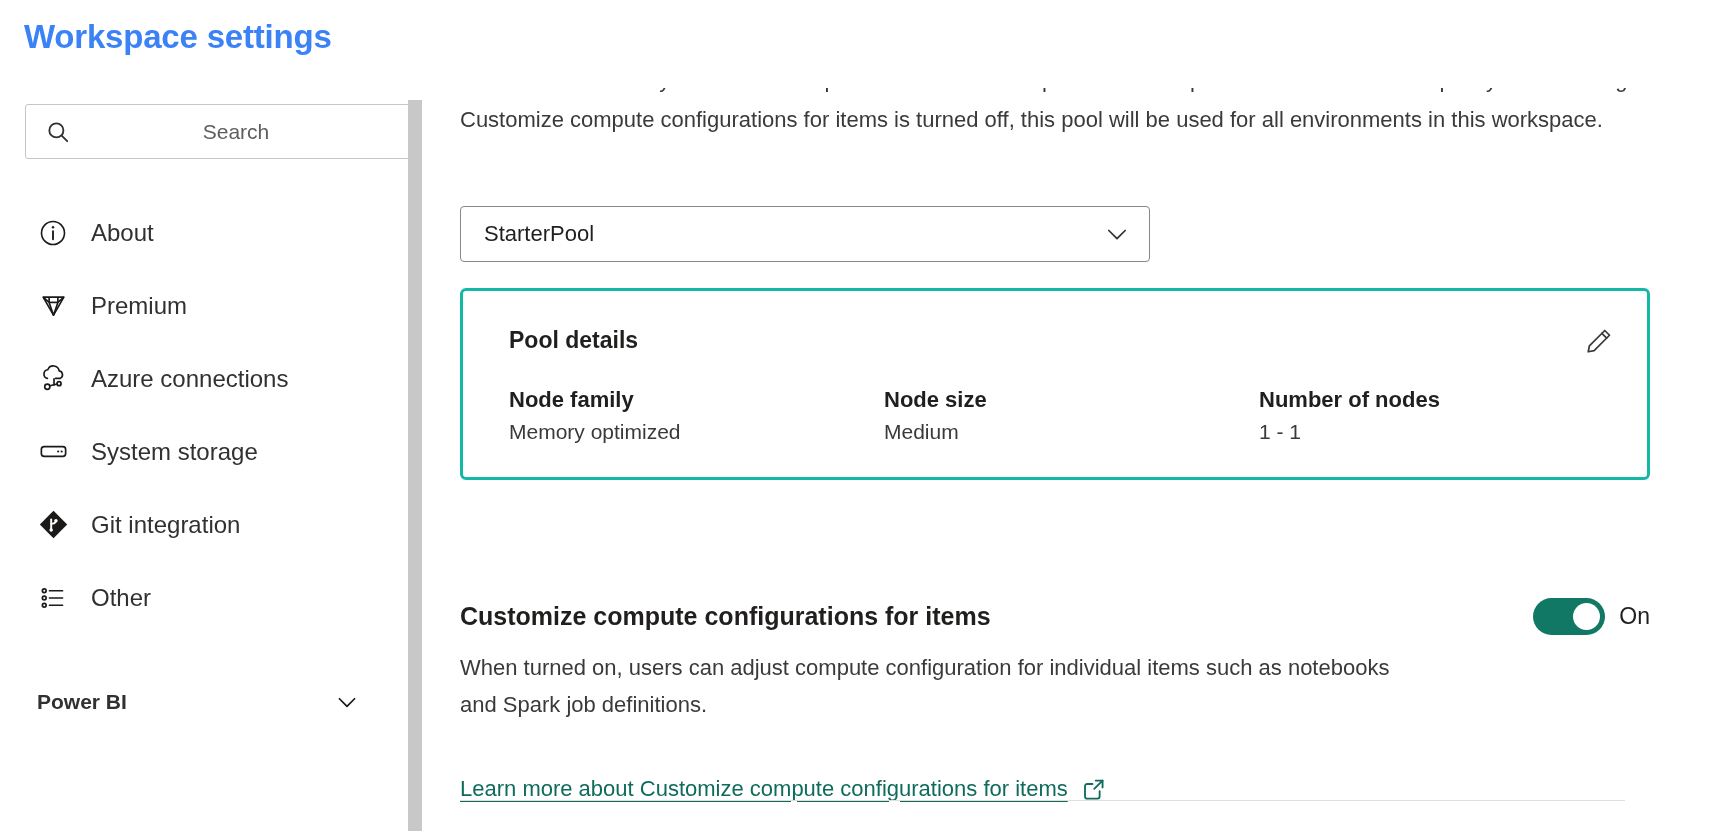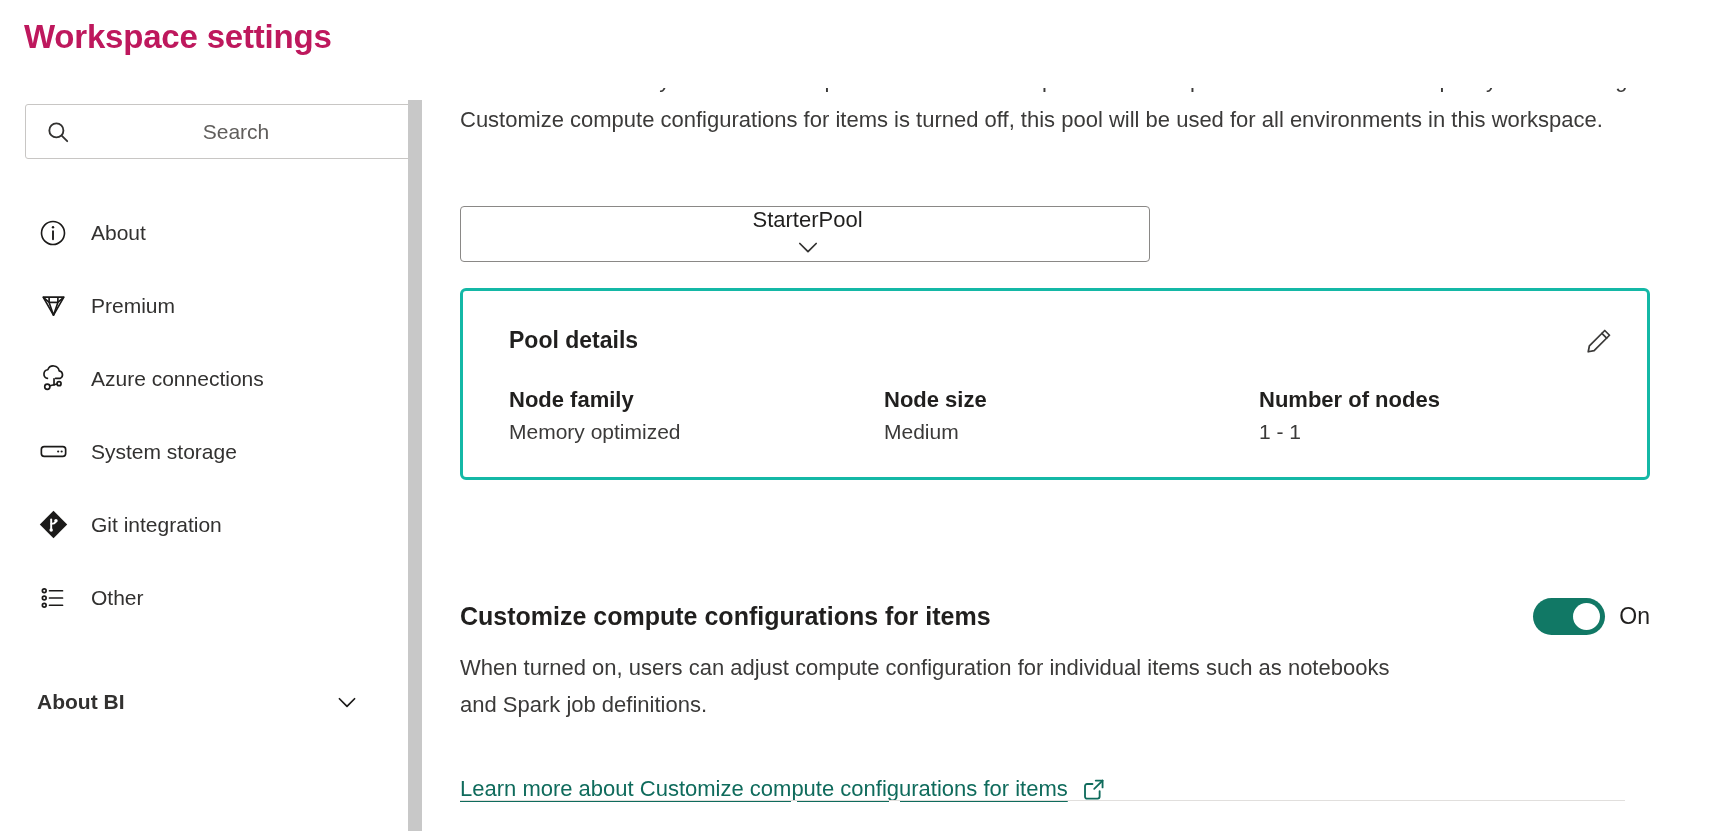--- a/index.html
+++ b/index.html
@@ -17,21 +17,21 @@
     background: #ffffff;
   }
 
   
   #page-title {
     position: absolute;
     left: 24px;
     top: 18px;
     font-size: 33px;
     font-weight: bold;
-    color: #be185d;
+    color: #3b82f6;
     letter-spacing: -0.2px;
     white-space: nowrap;
   }
 
   
   #left-pane {
     position: absolute;
     left: 0;
     top: 96px;
     width: 408px;
@@ -88,21 +88,21 @@
   }
   .nav-icon {
     width: 32px; height: 32px;
     flex: 0 0 32px;
     margin-right: 22px;
     display: flex;
     align-items: center;
     justify-content: center;
   }
   .nav-label {
-    font-size: 21px;
+    font-size: 24px;
     color: #323130;
     white-space: nowrap;
   }
 
   
   #group-powerbi {
     position: absolute;
     left: 0;
     top: 572px;
     width: 408px;
@@ -161,21 +161,20 @@
     top: 118px;
     width: 690px;
     height: 56px;
     border: 1px solid #8a8886;
     border-radius: 4px;
     background: #ffffff;
     display: flex;
     align-items: center;
     padding: 0 18px 0 23px;
     cursor: pointer;
-    flex-direction: column;
   }
   #pool-dropdown .dd-value {
     flex: 1;
     font-size: 22px;
     color: #201f1e;
     white-space: nowrap;
   }
   #pool-dropdown .chev { width: 28px; height: 28px; flex: 0 0 28px; }
 
   
@@ -412,21 +411,21 @@
             <line x1="9.2" y1="12.0" x2="19.6" y2="12.0"></line>
             <line x1="9.2" y1="17.8" x2="19.6" y2="17.8"></line>
           </svg>
         </span>
         <span class="nav-label">Other</span>
       </div>
 
     </div>
 
     <div id="group-powerbi">
-      <span class="group-label">About BI</span>
+      <span class="group-label">Power BI</span>
       <span class="chev">
         <svg viewBox="0 0 24 24" width="26" height="26" fill="none" stroke="#1b1a19" stroke-width="1.6" stroke-linecap="round" stroke-linejoin="round">
           <polyline points="5,9 12,16 19,9"></polyline>
         </svg>
       </span>
     </div>
 
   </div>
 
   <div id="pane-scrollbar" style="background: rgb(200, 200, 200);"></div>

